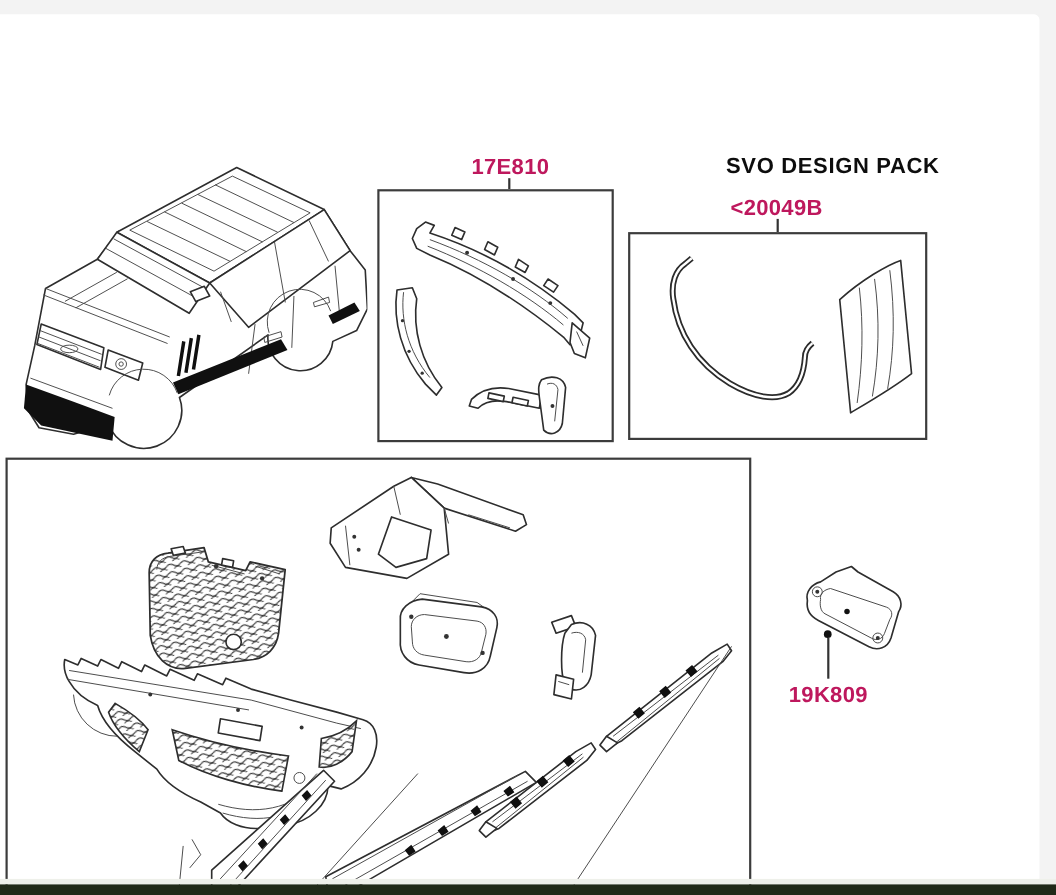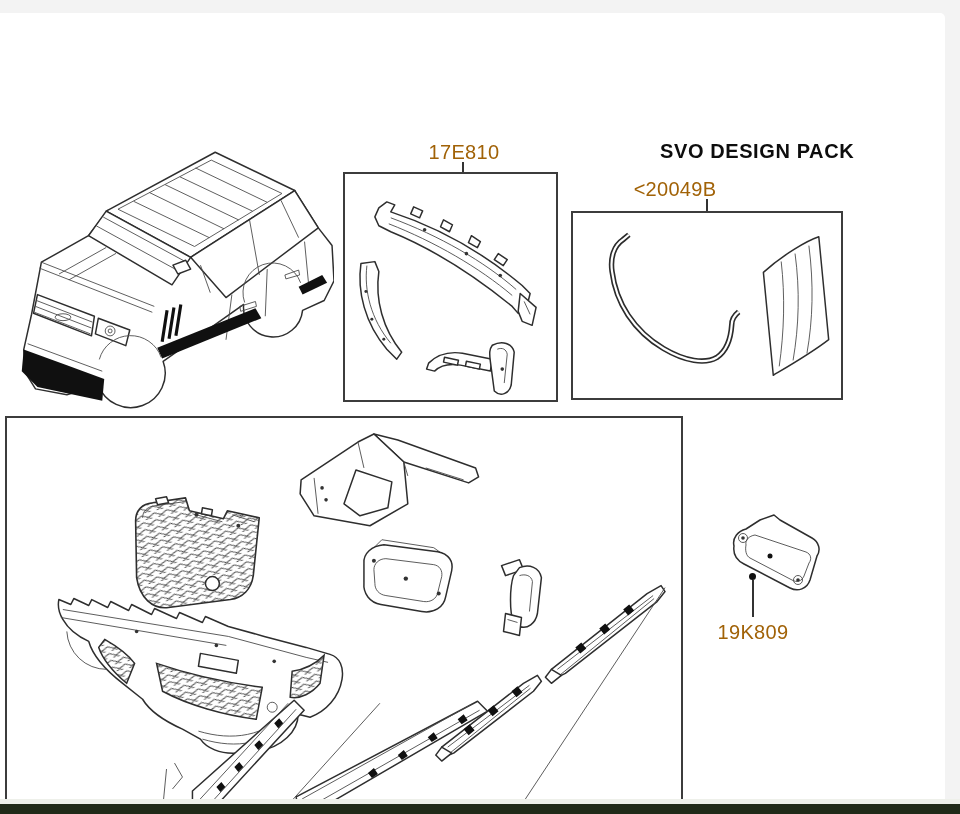--- a/index.html
+++ b/index.html
@@ -4,21 +4,21 @@
 <style>
   html,body{margin:0;padding:0;}
   body{
     width:960px;height:814px;position:relative;overflow:hidden;
     background:#f3f3f3;
     font-family:"Liberation Sans", sans-serif;
   }
   .surface{position:absolute;left:0;top:13px;width:945px;height:790px;background:#ffffff;border-top-right-radius:5px;}
   .abs{position:absolute;}
   .part-code{
-    position:absolute;color:#a16207;font-weight:normal;font-size:20px;
+    position:absolute;color:#be185d;font-weight:bold;font-size:20px;
     text-align:center;letter-spacing:0.3px;cursor:pointer;white-space:nowrap;
   }
   .pack-title{
     position:absolute;color:#0d0d0d;font-weight:bold;font-size:20px;
     letter-spacing:0.6px;white-space:nowrap;
   }
   .leader{position:absolute;width:2px;background:#333;}
   .leader-dot{position:absolute;width:7px;height:7px;border-radius:50%;background:#111;}
   .pbox{position:absolute;border:2px solid #3c3c3c;background:#fff;box-sizing:border-box;}
   .footer-shade{position:absolute;left:0;top:799px;width:960px;height:5px;background:#eef0ea;}
@@ -140,21 +140,21 @@
 
     <path class="lnw" d="M84,190 C92,182 104,178 118,180 L148,186 L146,198 L116,192 C104,190 96,192 90,198 L82,196 Z"></path>
     <path class="lnw" d="M100,184 l14,3 l-1,5 l-14,-3 Z M122,188 l14,3 l-1,5 l-14,-3 Z"></path>
     <path class="lnw" d="M148,172 C158,167 168,170 170,179 L167,212 C165,221 156,224 150,218 L146,188 C145,180 145,176 148,172 Z"></path>
     <path class="thin" d="M153,176 C158,174 162,176 163,181 L160,210"></path>
     <circle cx="158" cy="196" r="1.8" fill="#333"></circle>
   </svg>
 </div>
 
 <div class="pack-title" style="left:660px;top:140px;text-align:right;">SVO DESIGN PACK</div>
-<div class="part-code" style="left:633px;top:178px;width:84px;">&lt;20049B</div>
+<div class="part-code" style="left:664px;top:178px;width:84px;">&lt;20049B</div>
 <div class="leader" style="left:706px;top:199px;height:12px;"></div>
 
 <div class="pbox" style="left:571px;top:211px;width:272px;height:189px;">
   <svg width="268" height="185" viewBox="0 0 270 187">
 
     <path d="M56,22 L50,27 C41,33 37,45 39,59 C43,91 61,119 91,137 C113,150 133,153 145,146 C154,140 159,128 160,113 C160,108 162,104 167,100" fill="none" stroke="#2c2c2c" stroke-width="5.5" stroke-linecap="butt"></path>
     <path d="M56,22 L50,27 C41,33 37,45 39,59 C43,91 61,119 91,137 C113,150 133,153 145,146 C154,140 159,128 160,113 C160,108 162,104 167,100" fill="none" stroke="#ffffff" stroke-width="2.2" stroke-linecap="butt"></path>
 
     <path class="lnw" stroke-width="2.4" d="M192,60 C212,42 236,28 248,24 L258,128 C240,142 212,158 202,164 Z"></path>
     <path class="thin" stroke-width="1.6" d="M210,49 C214,84 213,120 208,155 M224,41 C229,78 228,114 222,149 M238,33 C243,72 242,108 236,142"></path>

